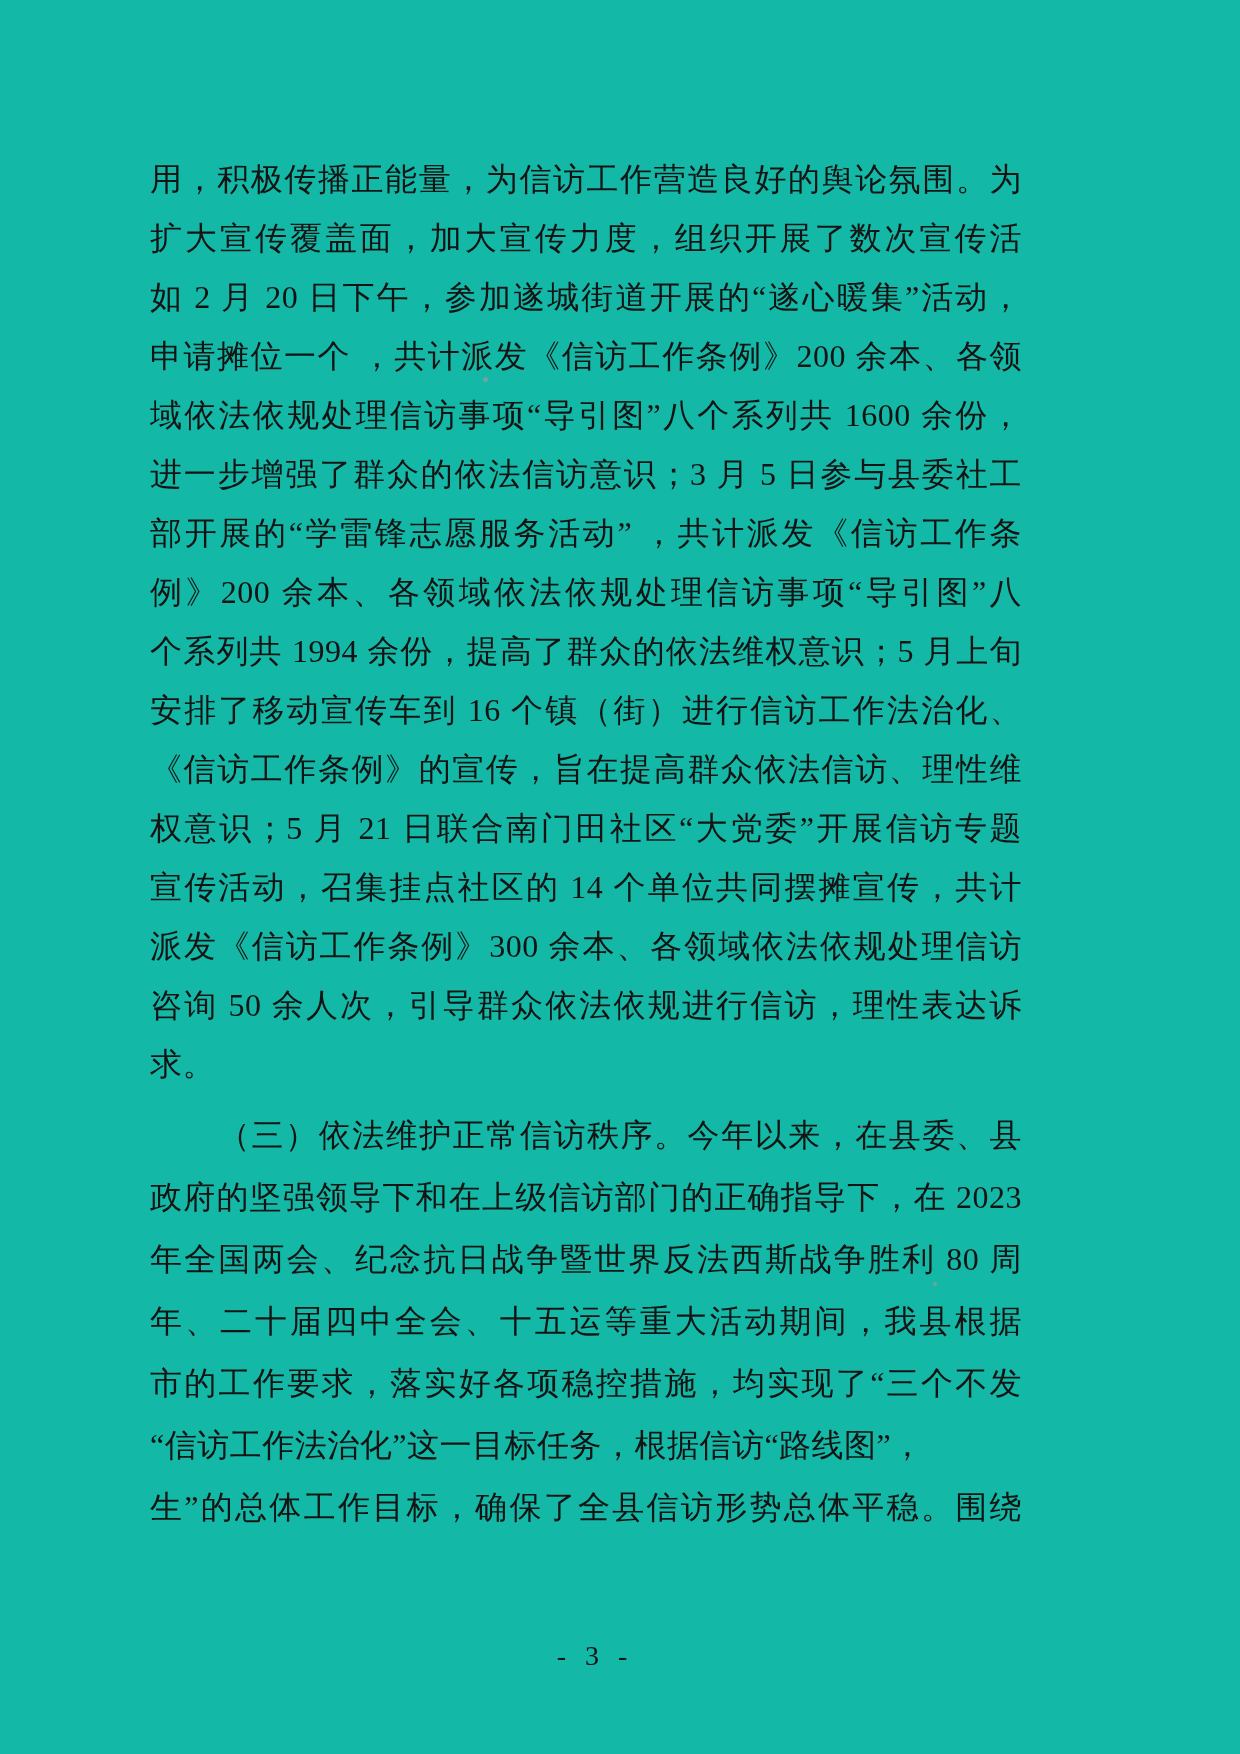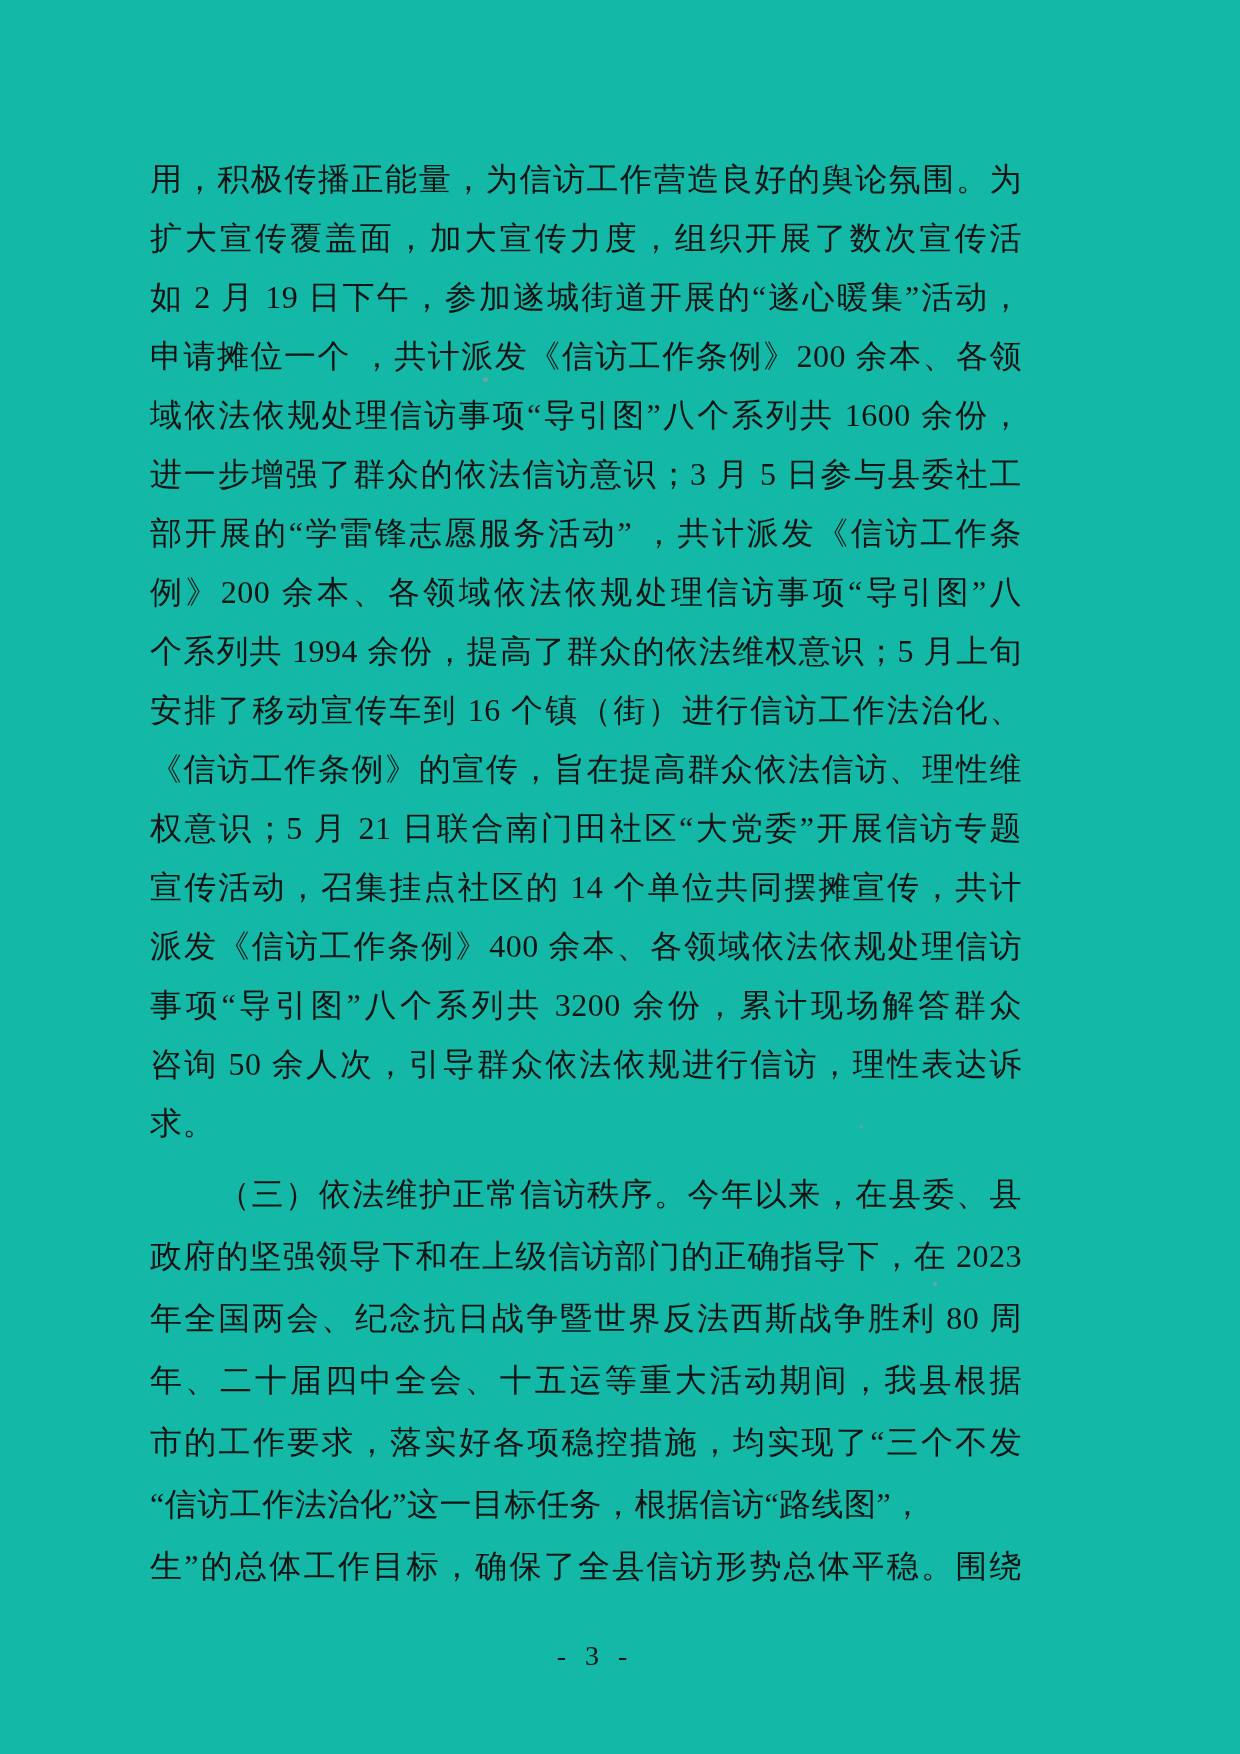--- a/index.html
+++ b/index.html
@@ -64,33 +64,32 @@
   .speck.s3 { left: 860px; top: 1125px; width: 3px; height: 3px; }
 </style>
 </head>
 <body>
 
 <div class="page">
   <div class="text-block" id="doc-body">
       <div class="para para1">
         <div class="line">用，积极传播正能量，为信访工作营造良好的舆论氛围。为</div>
         <div class="line">扩大宣传覆盖面，加大宣传力度，组织开展了数次宣传活动，</div>
-        <div class="line">如 2 月 19 日下午，参加遂城街道开展的“遂心暖集”活动，</div>
+        <div class="line">如 2 月 20 日下午，参加遂城街道开展的“遂心暖集”活动，</div>
         <div class="line">申请摊位一个 ，共计派发《信访工作条例》200 余本、各领</div>
         <div class="line">域依法依规处理信访事项“导引图”八个系列共 1600 余份，</div>
         <div class="line">进一步增强了群众的依法信访意识；3 月 5 日参与县委社工</div>
         <div class="line">部开展的“学雷锋志愿服务活动” ，共计派发《信访工作条</div>
         <div class="line">例》200 余本、各领域依法依规处理信访事项“导引图”八</div>
         <div class="line">个系列共 1994 余份，提高了群众的依法维权意识；5 月上旬</div>
         <div class="line">安排了移动宣传车到 16 个镇（街）进行信访工作法治化、</div>
         <div class="line">《信访工作条例》的宣传，旨在提高群众依法信访、理性维</div>
         <div class="line">权意识；5 月 21 日联合南门田社区“大党委”开展信访专题</div>
         <div class="line">宣传活动，召集挂点社区的 14 个单位共同摆摊宣传，共计</div>
-        <div class="line">派发《信访工作条例》400 余本、各领域依法依规处理信访</div>
-        <div class="line">事项“导引图”八个系列共 3200 余份，累计现场解答群众</div>
+        <div class="line">派发《信访工作条例》300 余本、各领域依法依规处理信访</div>
         <div class="line">咨询 50 余人次，引导群众依法依规进行信访，理性表达诉</div>
         <div class="line no-justify">求。</div>
       </div>
       <div class="para para2">
         <div class="line indent"><b class="bold-seg">（三）依法维护正常信访秩序。</b>今年以来，在县委、县</div>
         <div class="line">政府的坚强领导下和在上级信访部门的正确指导下，在 2023</div>
         <div class="line">年全国两会、纪念抗日战争暨世界反法西斯战争胜利 80 周</div>
         <div class="line">年、二十届四中全会、十五运等重大活动期间，我县根据省、</div>
         <div class="line">市的工作要求，落实好各项稳控措施，均实现了“三个不发</div>
         <div class="line no-justify">“信访工作法治化”这一目标任务，根据信访“路线图”，</div>

